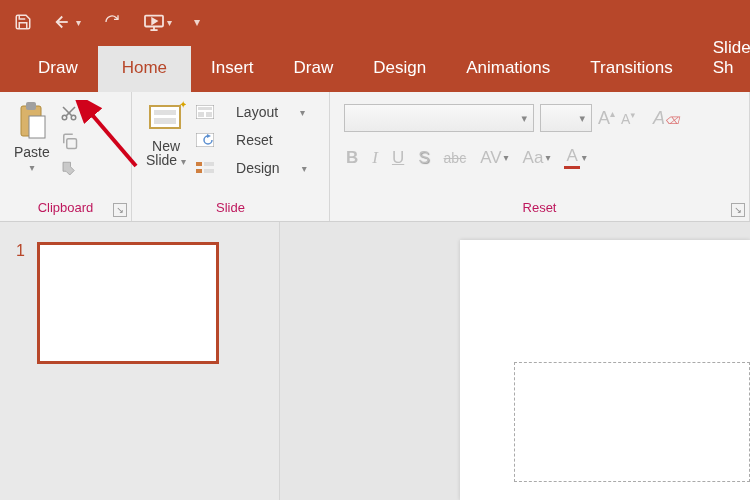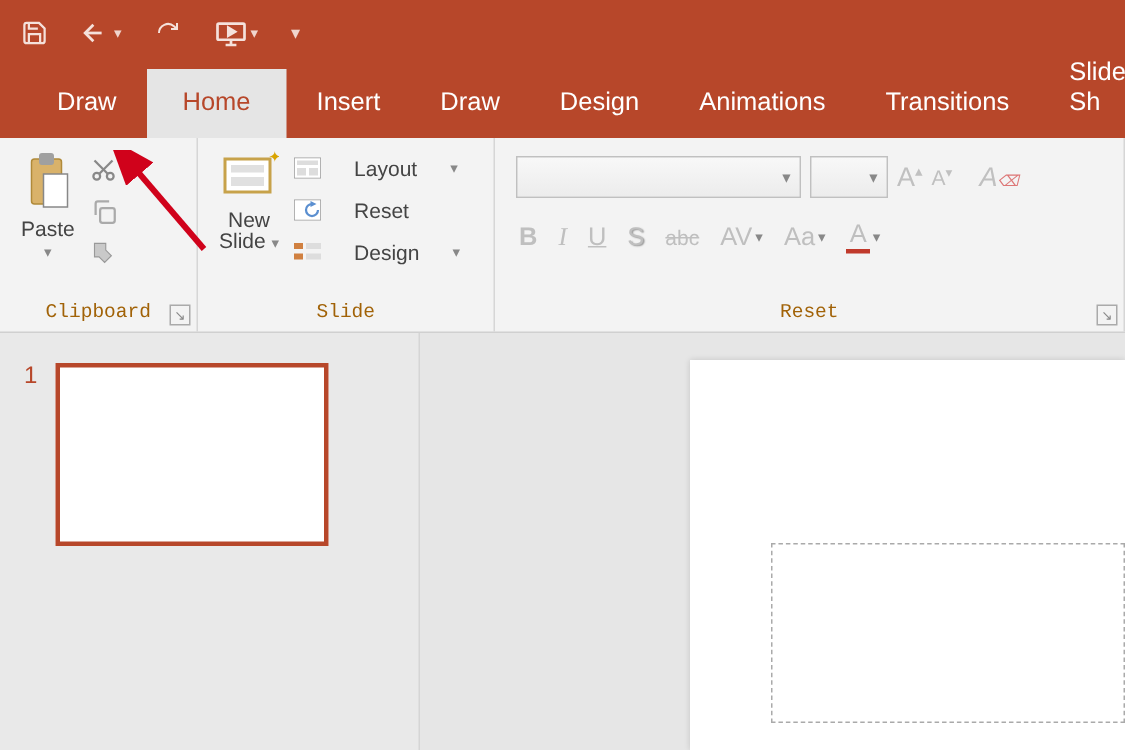--- a/index.html
+++ b/index.html
@@ -5,21 +5,21 @@
   * { box-sizing: border-box; margin: 0; padding: 0; font-family: "Segoe UI", sans-serif; }
   body { width: 750px; height: 500px; overflow: hidden; background: #e6e6e6; }
   .titlebar { background: #b7472a; height: 44px; display: flex; align-items: center; padding: 0 14px; gap: 22px; }
   .titlebar .qat-icon { color: #f0d5cd; display: flex; align-items: center; }
   .tabbar { background: #b7472a; height: 48px; display: flex; align-items: flex-end; padding-left: 18px; }
   .tab { color: #fff; font-size: 17px; padding: 12px 20px 14px; cursor: default; }
   .tab.active { background: #e5e5e5; color: #b7472a; padding: 12px 24px 14px; }
   .ribbon { background: #f3f3f3; height: 130px; display: flex; border-bottom: 1px solid #d0d0d0; }
   .group { border-right: 1px solid #d6d6d6; padding: 6px 10px 2px; display: flex; flex-direction: column; justify-content: space-between; position: relative; }
   .group-body { display: flex; align-items: flex-start; gap: 6px; flex: 1; }
-  .group-label { text-align: center; font-size: 13px; color: #a16207; padding-bottom: 4px; position: relative; font-family: Liberation Mono, monospace; }
+  .group-label { text-align: center; font-size: 13px; color: #be185d; padding-bottom: 4px; position: relative; }
   .dlg-launch { position: absolute; right: 4px; bottom: 4px; width: 14px; height: 14px; border: 1px solid #aaa; display: flex; align-items: center; justify-content: center; font-size: 9px; color: #888; }
   .big-btn { display: flex; flex-direction: column; align-items: center; gap: 2px; padding: 2px 4px; }
   .big-btn .lbl { font-size: 14px; color: #444; }
   .mini-col { display: flex; flex-direction: column; gap: 10px; padding-top: 6px; }
   .mini-btn { display: flex; align-items: center; gap: 22px; font-size: 14px; color: #444; }
   .mini-btn .chev { font-size: 10px; color: #888; }
   .font-group { flex: 1; }
   .fontrow1 { display: flex; gap: 6px; padding: 6px 4px; align-items: center; }
   .fontname { width: 190px; height: 28px; border: 1px solid #c0c0c0; background: #fff linear-gradient(#f8f8f8,#ececec); display: flex; align-items: center; justify-content: flex-end; padding-right: 6px; color: #888; font-size: 11px; }
   .fontsize { width: 52px; height: 28px; border: 1px solid #c0c0c0; background: #fff linear-gradient(#f8f8f8,#ececec); display: flex; align-items: center; justify-content: flex-end; padding-right: 6px; color: #888; font-size: 11px; }

